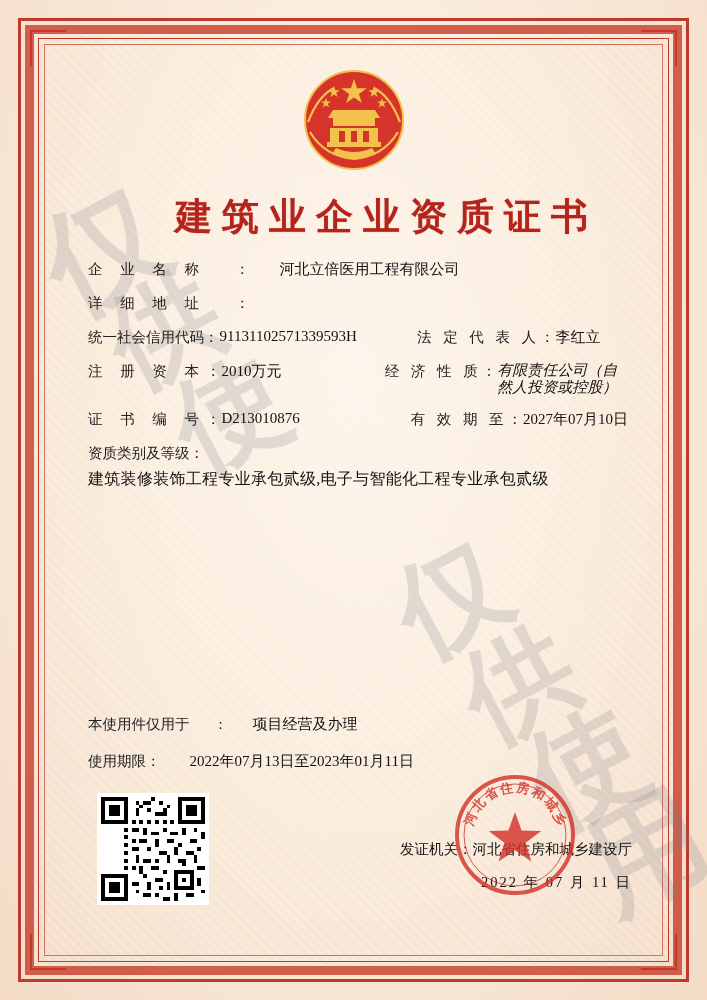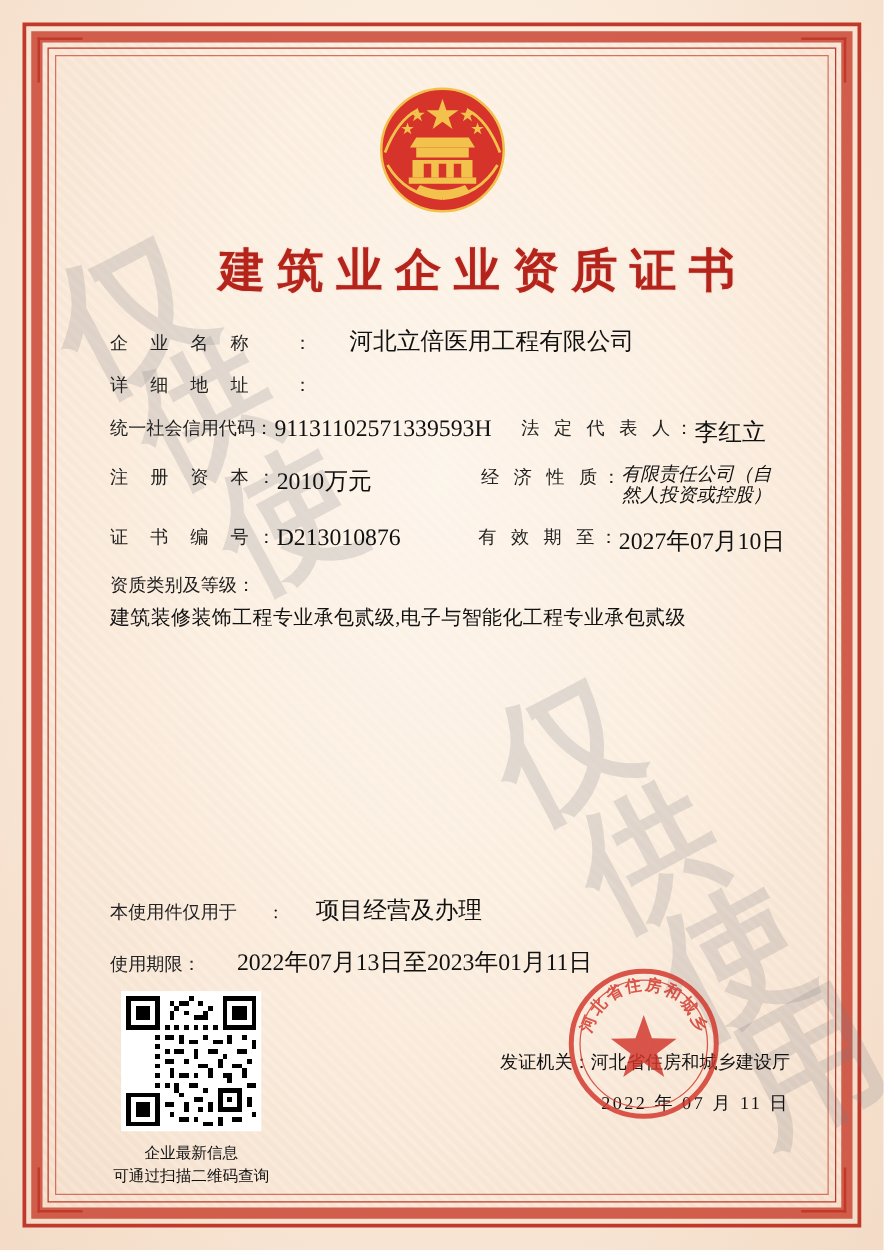--- a/index.html
+++ b/index.html
@@ -136,21 +136,21 @@
     color: #222;
     font-size: 14.5px;
     white-space: nowrap;
   }
   .lbl.sp4 { letter-spacing: 7px; }
   .lbl.sp3 { letter-spacing: 4px; }
   .lbl.sp0 { letter-spacing: 0px; }
   .colon { margin: 0 1px 0 0; }
   .val {
     color: #111;
-    font-size: 19px;
+    font-size: 15px;
     white-space: nowrap;
   }
   .val.small {
     font-size: 15px;
     line-height: 1.15;
     white-space: normal;
     display: inline-block;
     max-width: 160px;
     vertical-align: middle;
     font-style: italic;
@@ -443,24 +443,20 @@
             <rect x="17" y="27" width="2" height="1"></rect>
           <rect x="20" y="26" width="1" height="2"></rect>
             <rect x="23" y="26" width="2" height="1"></rect>
           <rect x="26" y="22" width="1" height="2"></rect>
             <rect x="27" y="25" width="1" height="1"></rect>
           <rect x="26" y="19" width="2" height="1"></rect>
             <rect x="22" y="18" width="1" height="1"></rect>
         </g>
       </svg>
     </div>
-    <div class="qr-caption">
-      <div>企业最新信息</div>
-      <div>可通过扫描二维码查询</div>
-    </div>
   </div>
 
   <div class="issuer">
     <div class="line">
       <span>发证机关：</span><span>河北省住房和城乡建设厅</span>
     </div>
     <div class="line date">2022 年 07 月 11 日</div>
   </div>
 
   <div class="seal">

